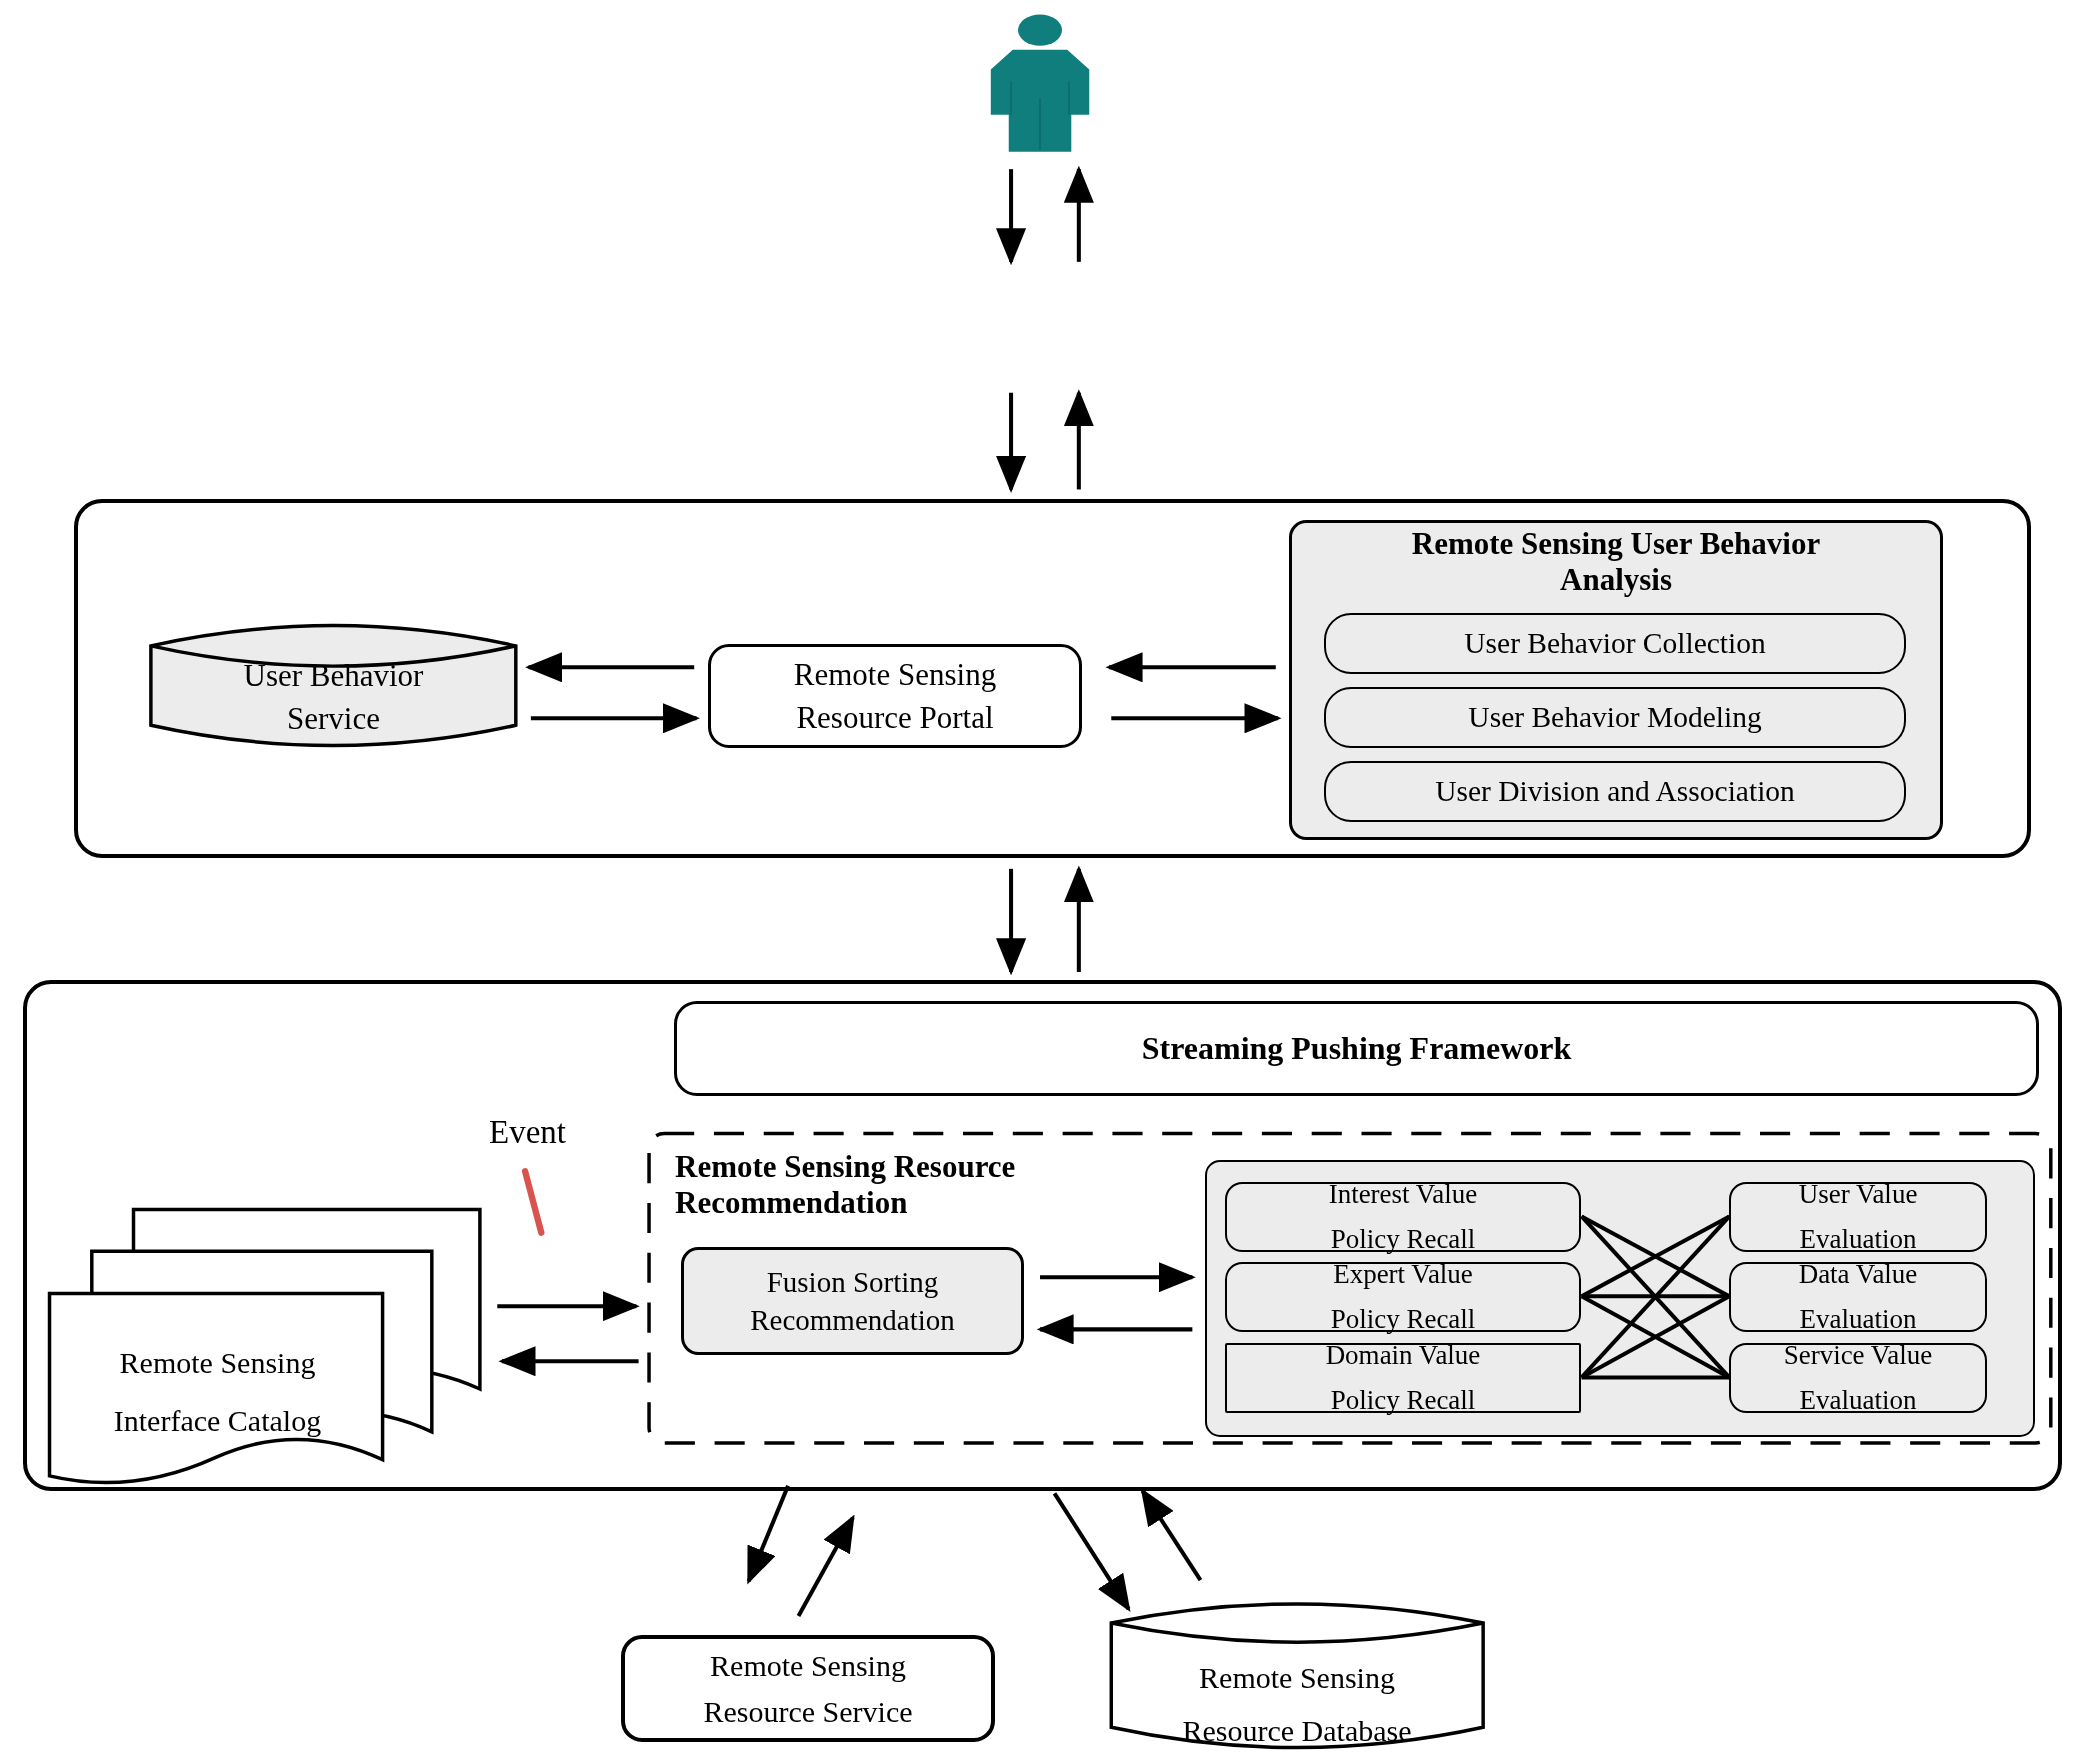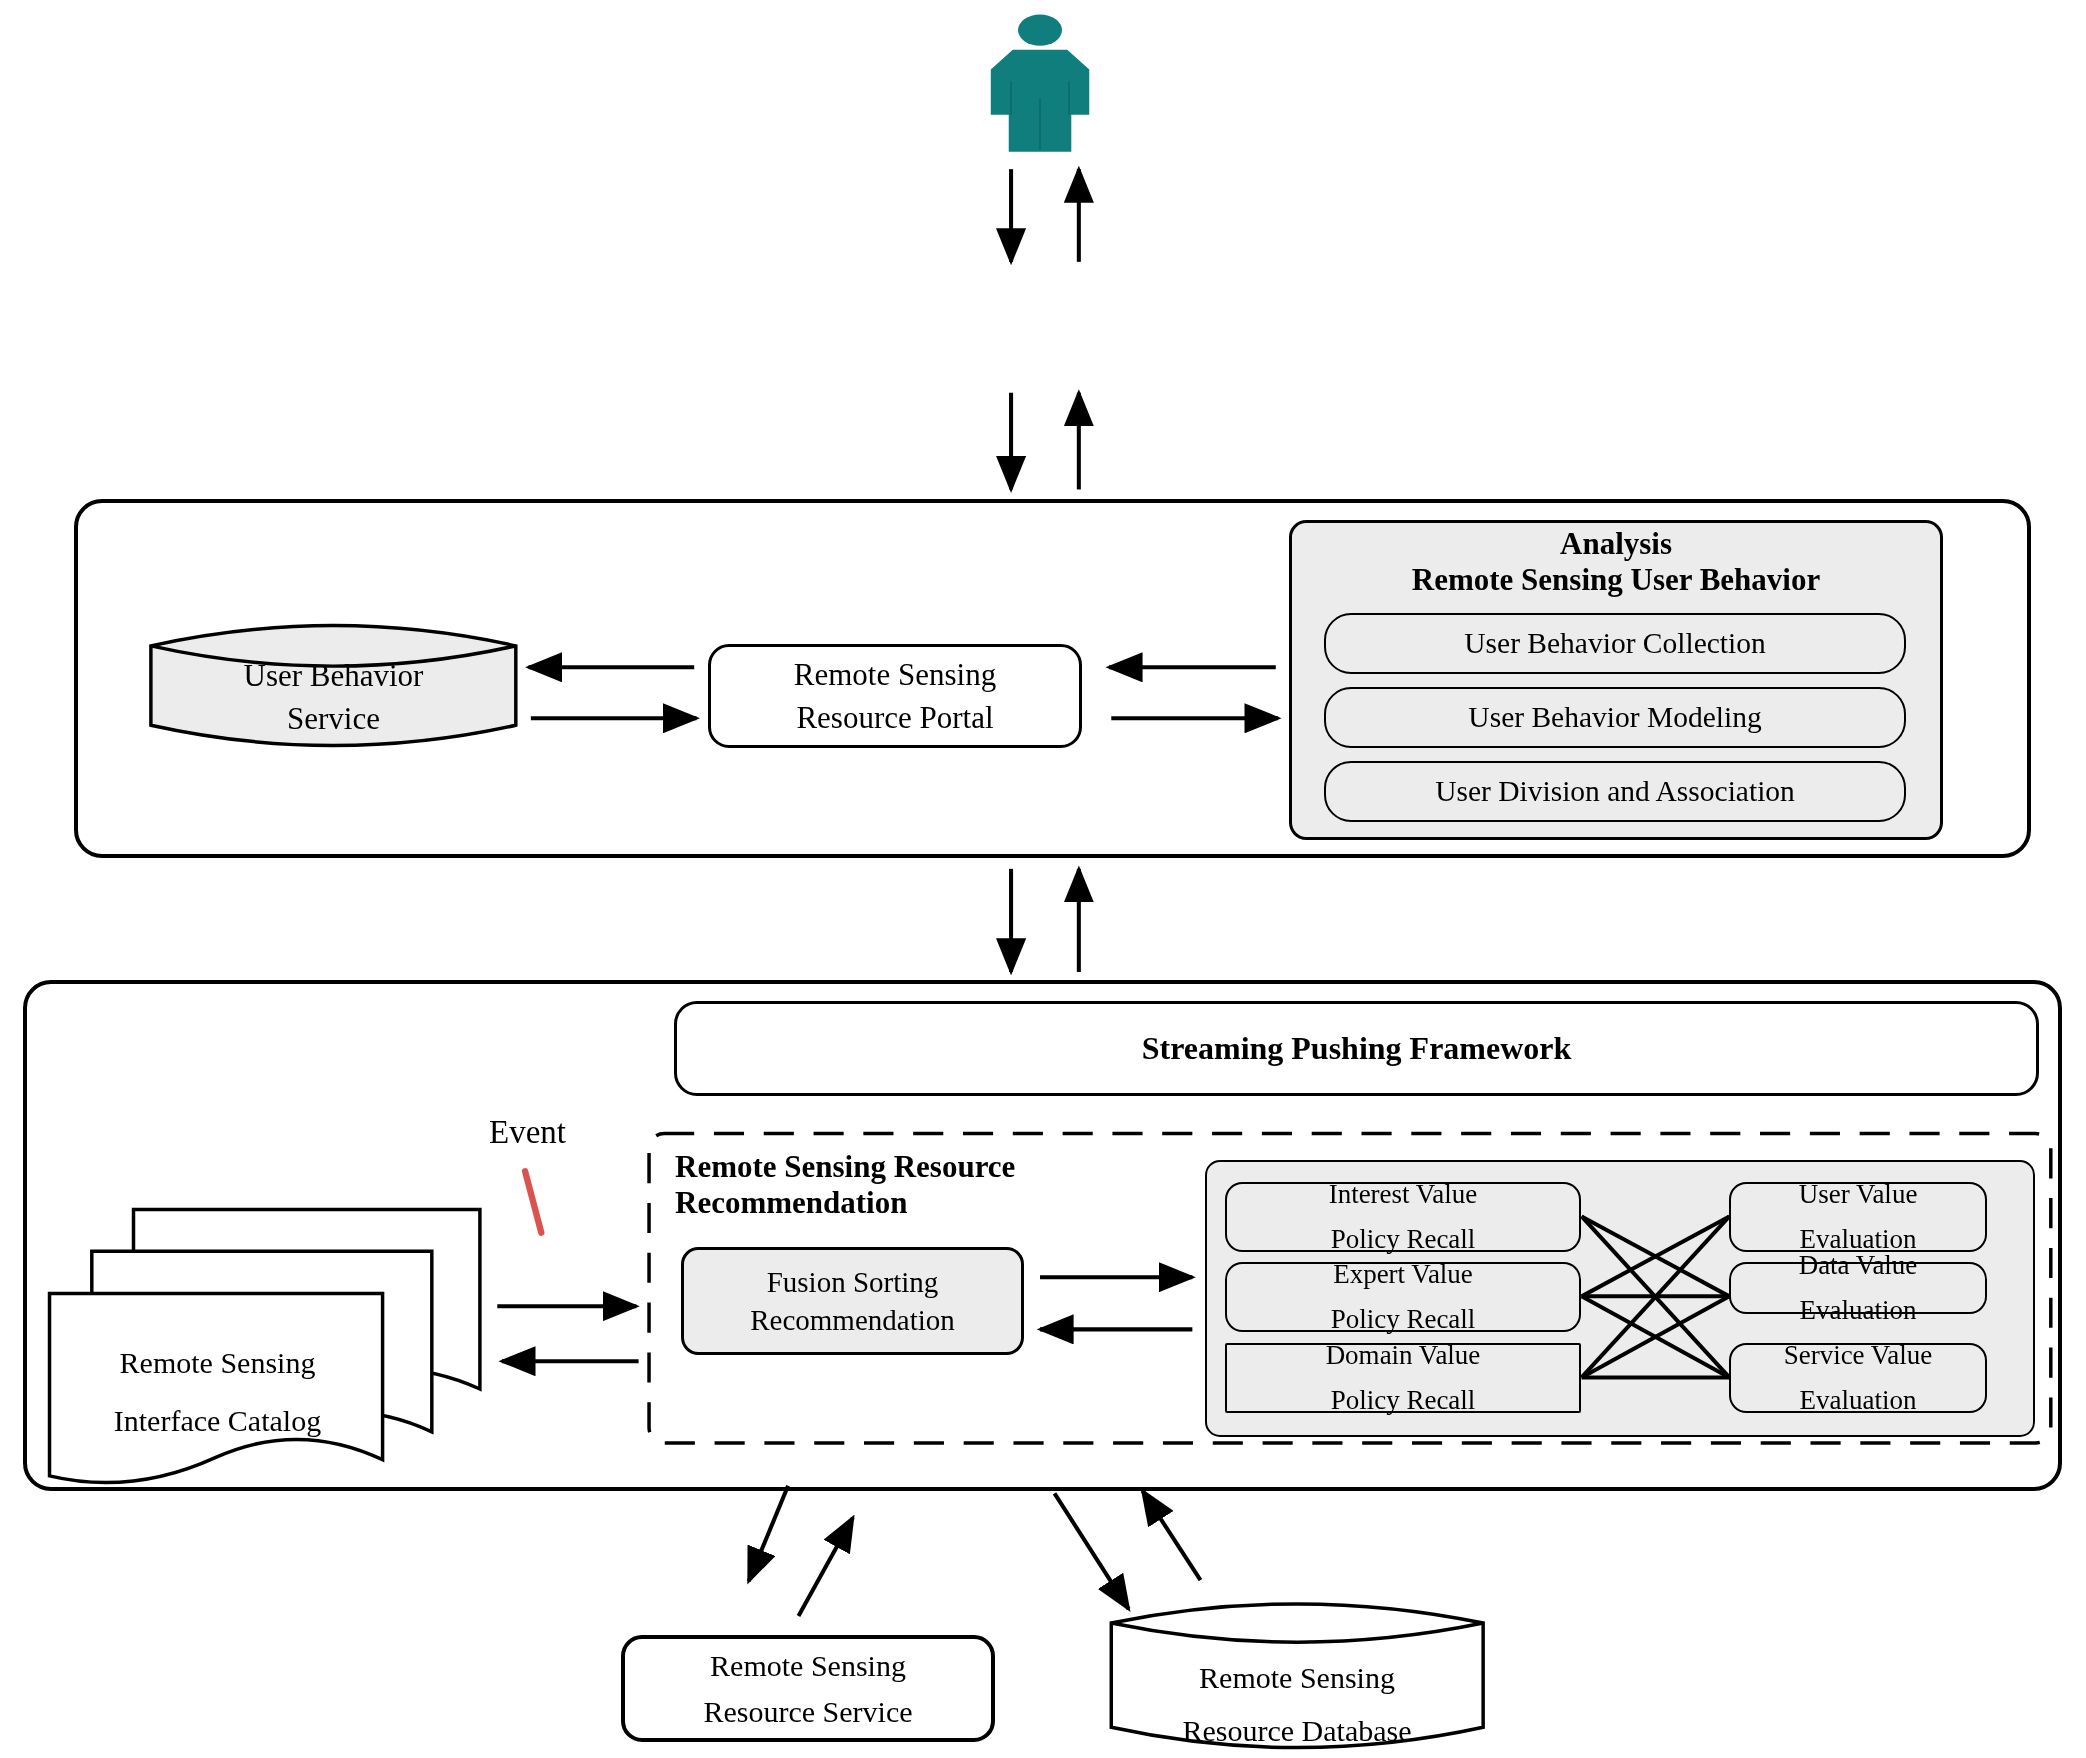--- a/index.html
+++ b/index.html
@@ -148,22 +148,22 @@
     <span>User Behavior</span>
     <span>Service</span>
   </div>
 
   <div class="box f53" style="left:708px; top:644px; width:374px; height:104px;">
     <span>Remote Sensing</span>
     <span>Resource Portal</span>
   </div>
 
   <div class="txt bold" style="left:1289px; top:526px; width:654px; font-size:31px; line-height:36px;">
+    <span>Remote Sensing User Behavior</span>
     <span>Analysis</span>
-    <span>Remote Sensing User Behavior</span>
   </div>
 
   <div class="box gray f51" style="left:1324px; top:613px; width:582px; height:61px; border-width:2.9px; border-radius:27px;">
     <span>User Behavior Collection</span>
   </div>
   <div class="box gray f51" style="left:1324px; top:687px; width:582px; height:61px; border-width:2.9px; border-radius:27px;">
     <span>User Behavior Modeling</span>
   </div>
   <div class="box gray f51" style="left:1324px; top:761px; width:582px; height:61px; border-width:2.9px; border-radius:27px;">
     <span>User Division and Association</span>
@@ -198,21 +198,21 @@
   </div>
   <div class="box gray f47" style="left:1225px; top:1343px; width:356px; height:70px; border-width:2.9px; border-radius:2px;">
     <span>Domain Value</span>
     <span>Policy Recall</span>
   </div>
 
   <div class="box gray f47" style="left:1729px; top:1182px; width:258px; height:70px; border-width:2.9px; border-radius:17.4px;">
     <span>User Value</span>
     <span>Evaluation</span>
   </div>
-  <div class="box gray f47" style="left:1729px; top:1262px; width:258px; height:52px; border-width:2.9px; border-radius:17.4px;">
+  <div class="box gray f47" style="left:1729px; top:1262px; width:258px; height:70px; border-width:2.9px; border-radius:17.4px;">
     <span>Data Value</span>
     <span>Evaluation</span>
   </div>
   <div class="box gray f47" style="left:1729px; top:1343px; width:258px; height:70px; border-width:2.9px; border-radius:17.4px;">
     <span>Service Value</span>
     <span>Evaluation</span>
   </div>
 
   <div class="box f52" style="left:621px; top:1635px; width:374px; height:107px; border-width:4px; line-height:46px;">
     <span>Remote Sensing</span>

